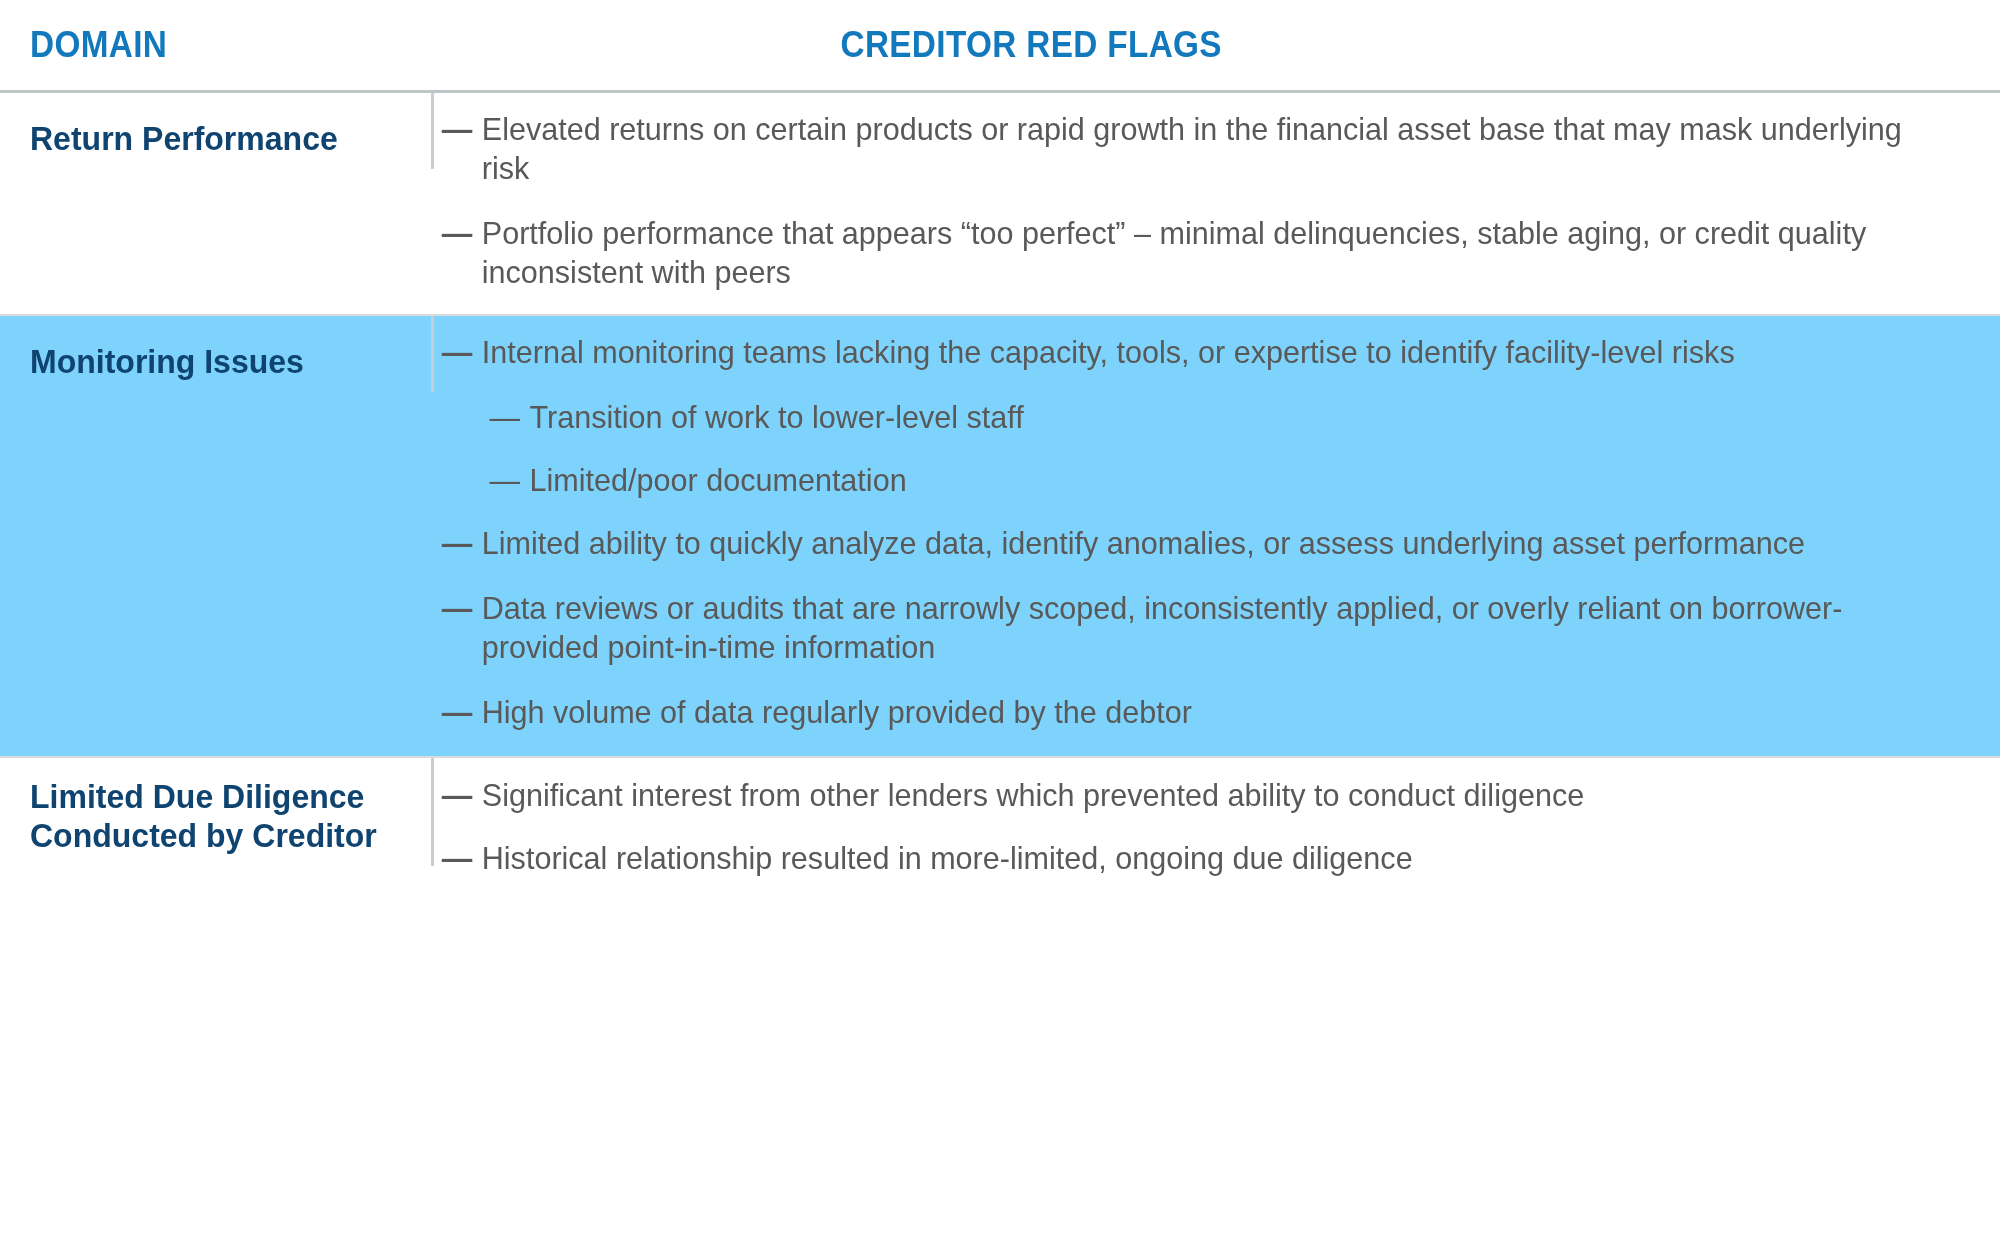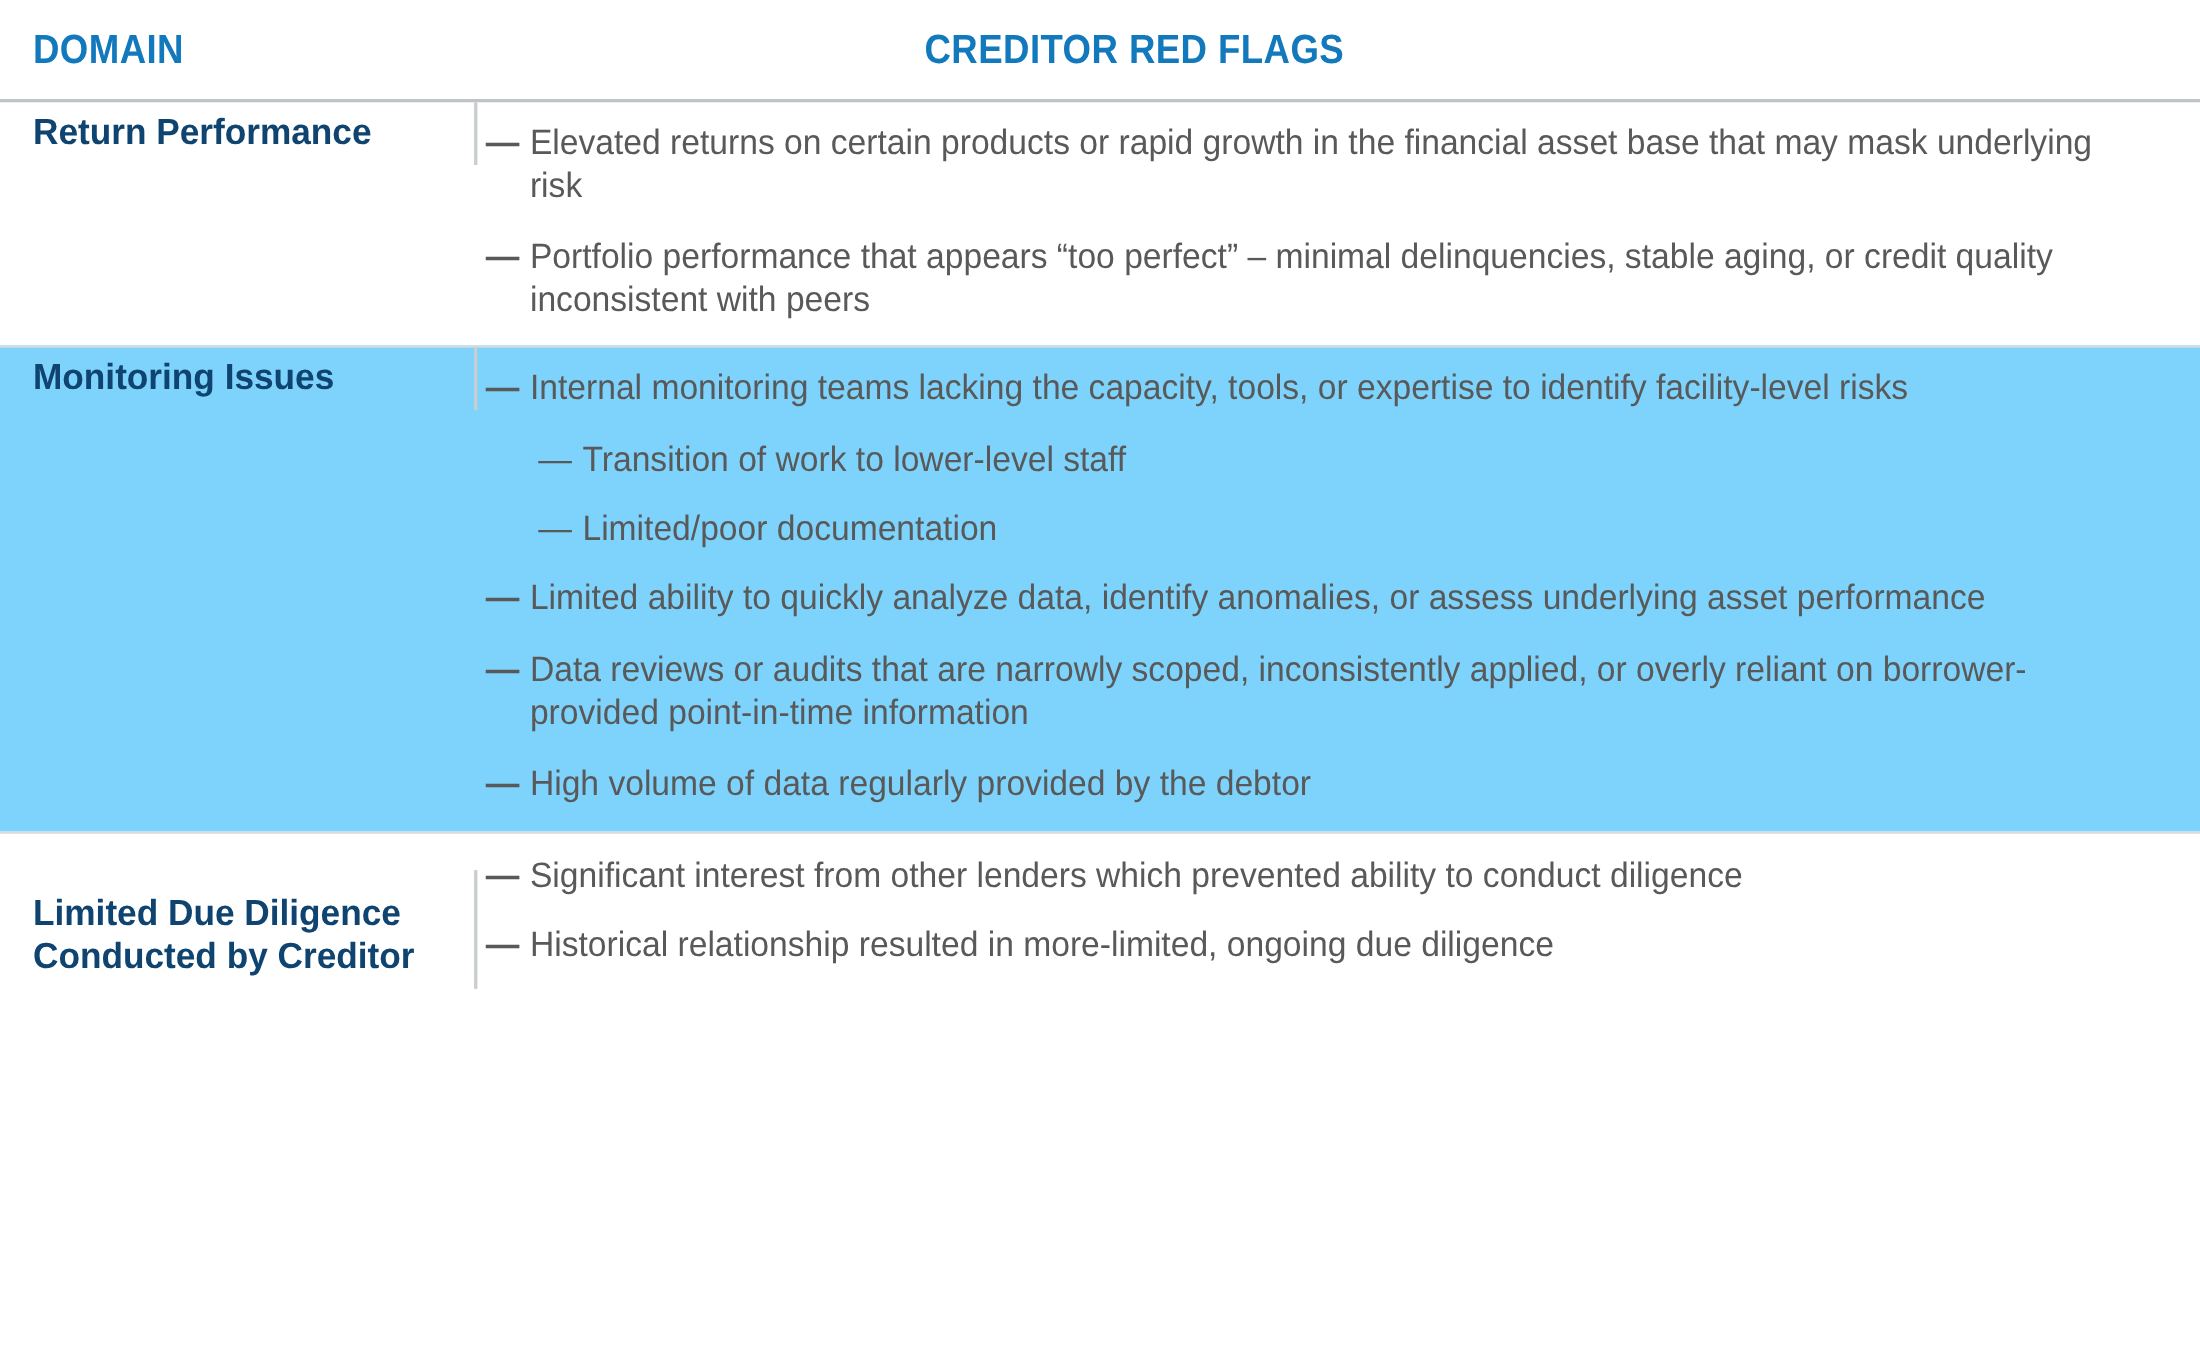--- a/index.html
+++ b/index.html
@@ -66,21 +66,21 @@
     background: #7dd3fc;
   }
   .row + .row {
     border-top: 2px solid #d9dcde;
   }
 
   .cell-domain {
     width: 434px;
     flex: 0 0 434px;
     box-sizing: border-box;
-    padding: 8px 26px 10px 30px;
+    padding: 27px 26px 10px 30px;
     border-right: 3px solid #c9ced1;
     min-height: 100%;
   }
   .domain-label {
     color: #0f4470;
     font-weight: bold;
     font-size: 33px;
     line-height: 1.18;
     transform: scaleX(0.97);
     transform-origin: left top;
@@ -126,21 +126,21 @@
   }
   li.bullet.sub .dash {
     left: 58px;
     font-weight: normal;
   }
 
   
   .row-1 .cell-flags { padding-top: 17px; padding-bottom: 22px; }
   .row-2 .cell-flags { padding-top: 17px; padding-bottom: 24px; }
   .row-3 .cell-flags { padding-top: 18px; padding-bottom: 24px; }
-  .row-3 .cell-domain { padding-top: 20px; margin-top: 33px; }
+  .row-3 .cell-domain { padding-top: 20px; }
   .row-3 li.bullet { margin-bottom: 24px; }
 </style>
 </head>
 <body>
 
 <div class="table">
 
   <div class="thead">
     <div class="th th-domain">DOMAIN</div>
     <div class="th th-flags">CREDITOR RED FLAGS</div>

